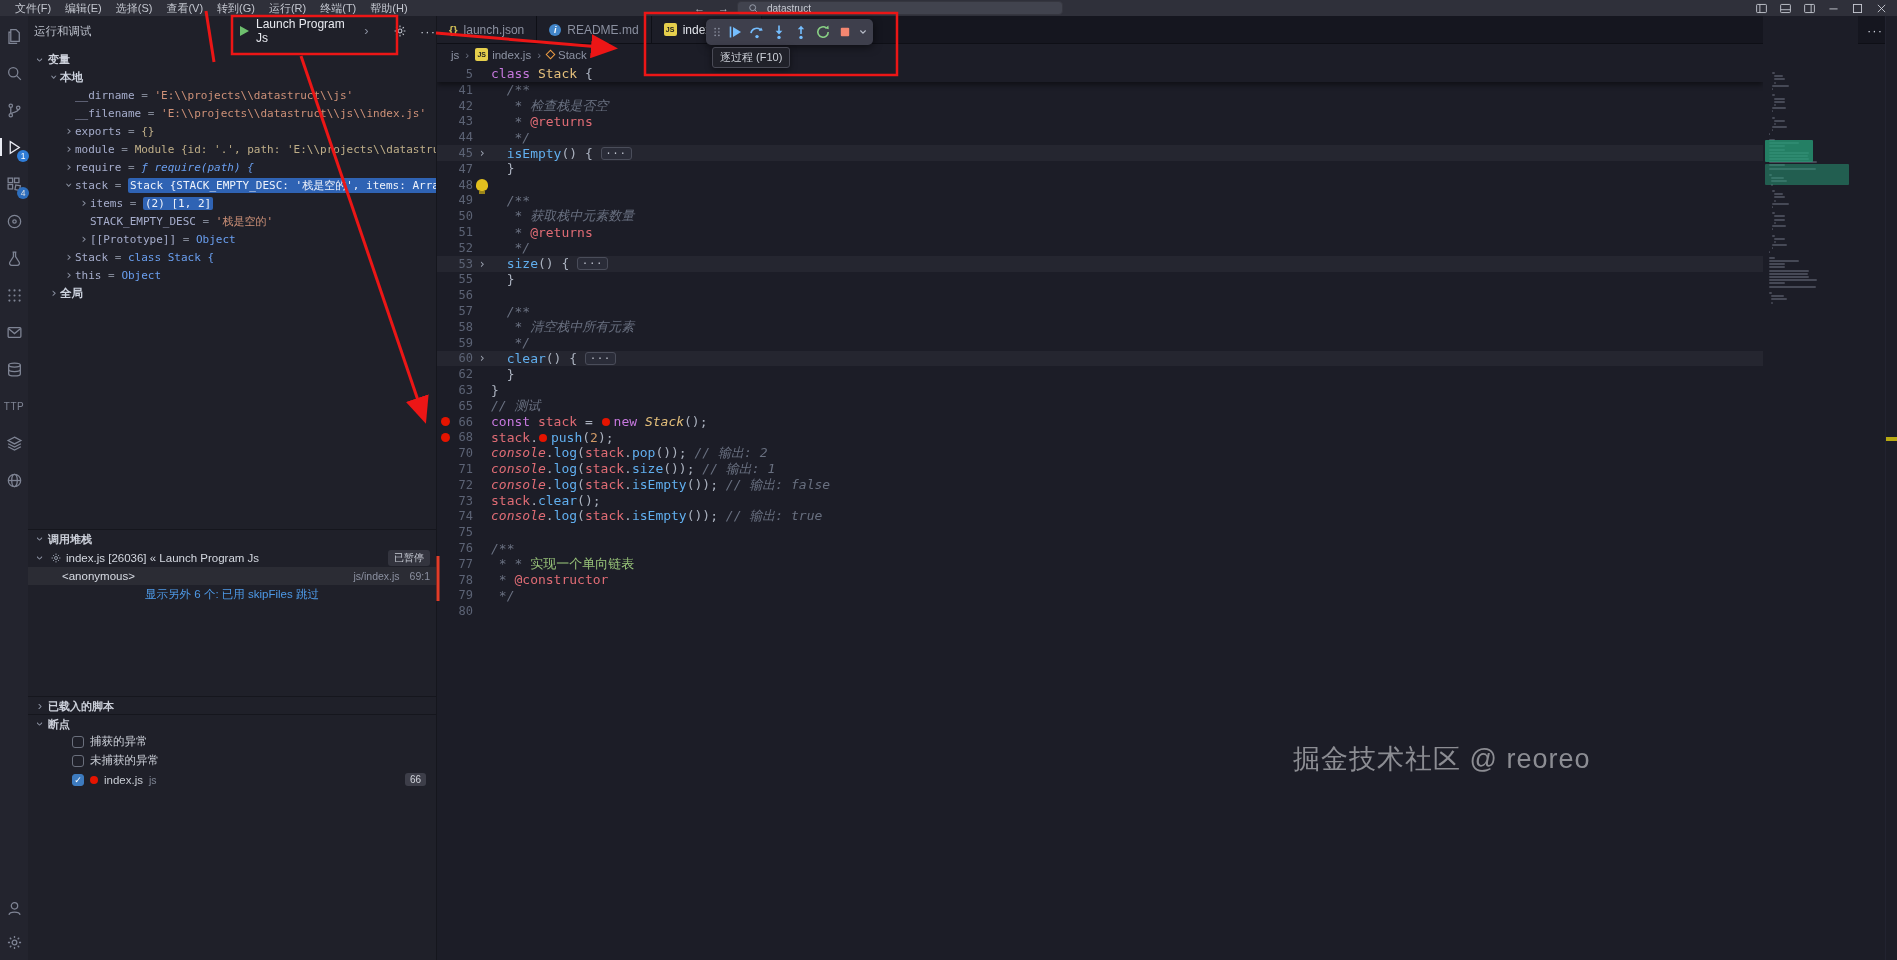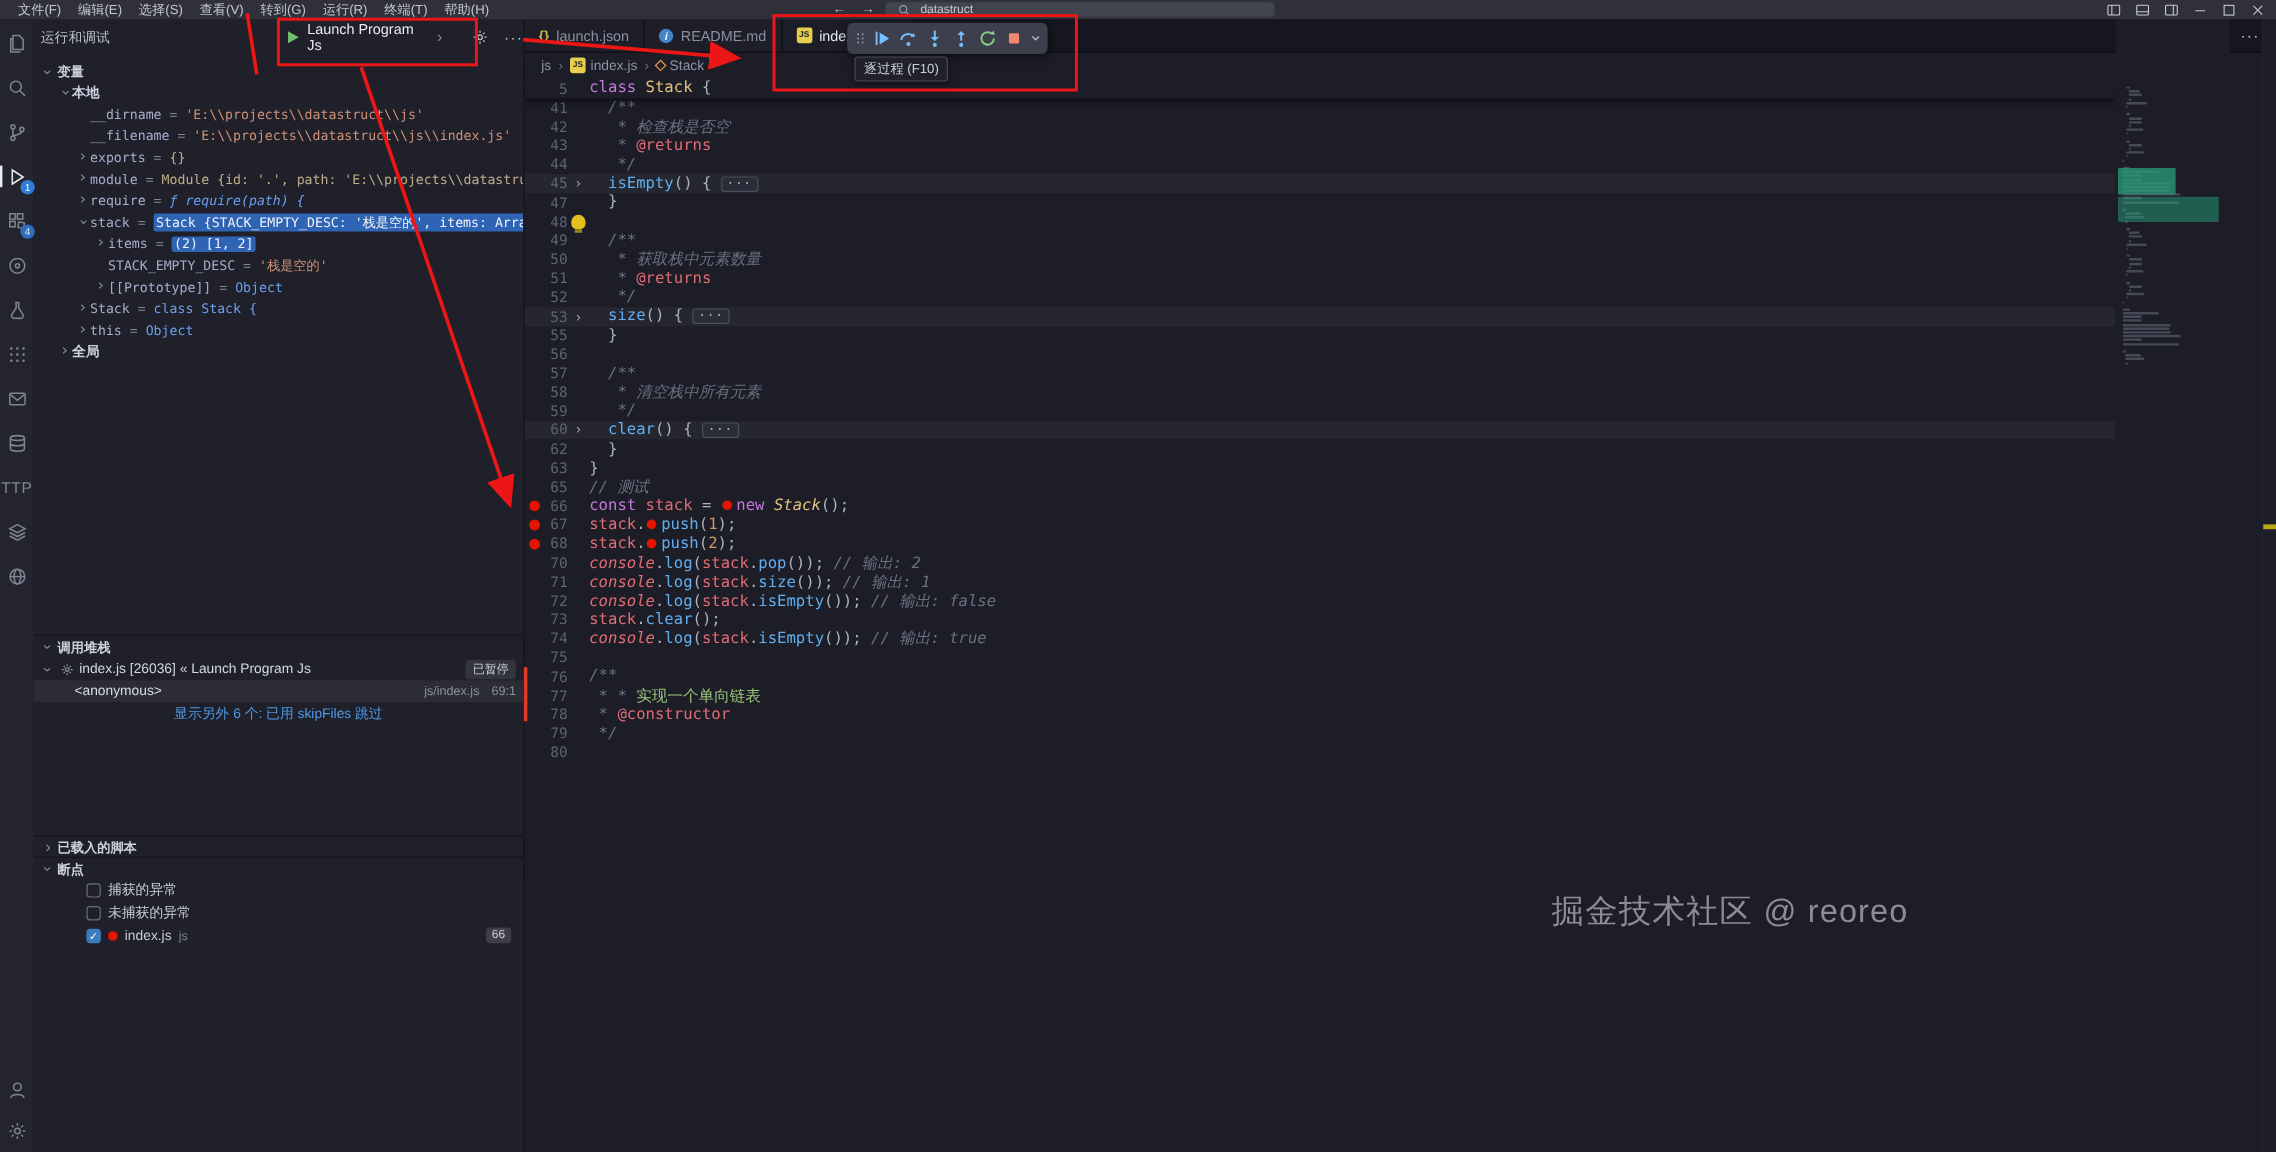--- a/index.html
+++ b/index.html
@@ -25,21 +25,21 @@
   .activitybar { position:absolute; left:0; top:16px; width:28px; bottom:0; background:#23242e;
     display:flex; flex-direction:column; align-items:center; padding-top:10px; gap:17px; z-index:6; }
   .act-icon { position:relative; width:20px; height:20px; display:flex; align-items:center;
     justify-content:center; opacity:.85; }
   .act-icon.active { opacity:1; }
   .act-icon.active::before { content:""; position:absolute; left:-4px; top:1px; width:2px; height:18px; background:#e8eaf2; }
   .act-icon.active svg * { stroke:#e8eaf2; }
   .act-badge { position:absolute; right:-5px; bottom:-5px; background:#2f7cd6; color:#fff;
     font-size:8.5px; min-width:12px; height:12px; border-radius:50%; display:flex;
     align-items:center; justify-content:center; padding:0 2px; }
-  .act-text { font-size:13px; color:#8f95a6; letter-spacing:.5px; }
+  .act-text { font-size:10px; color:#8f95a6; letter-spacing:.5px; }
   .act-bottom { position:absolute; bottom:8px; left:0; width:100%; display:flex;
     flex-direction:column; align-items:center; gap:14px; }
 
   
   .sidebar { position:absolute; left:28px; top:16px; width:409px; bottom:0; background:#1f2029;
     z-index:5; color:#c5cad6; overflow:hidden; border-right:1px solid #15161d; }
   .launch-row { position:absolute; top:0; left:0; right:0; height:30px; display:flex; align-items:center; }
   .rd-title { margin-left:6px; color:#bcc0cb; font-size:11.5px; }
   .launch-controls { position:absolute; left:212px; top:0; height:30px; display:flex; align-items:center; gap:7px; }
   .play-tri { width:0; height:0; border-left:9px solid #6ebf6e; border-top:5px solid transparent;
@@ -612,28 +612,20 @@
             <span class="bp-dot"></span>
           </span>
           <span class="num">66</span>
           <span class="foldc"></span>
           <span class="content"><span class="t-kw">const</span><span class="t-pl"> </span><span class="t-vr">stack</span><span class="t-pl"> = </span><span class="inline-bp"></span><span class="t-kw">new</span><span class="t-pl"> </span><span class="t-clsi">Stack</span><span class="t-pl">();</span></span>
         </div>
         <div class="line">
           <span class="glyph">
             <span class="bp-dot"></span>
           </span>
-          <span class="num">67</span>
-          <span class="foldc"></span>
-          <span class="content"><span class="t-vr">stack</span><span class="t-pl">.</span><span class="inline-bp"></span><span class="t-fn">push</span><span class="t-pl">(</span><span class="t-num">1</span><span class="t-pl">);</span></span>
-        </div>
-        <div class="line">
-          <span class="glyph">
-            <span class="bp-dot"></span>
-          </span>
           <span class="num">68</span>
           <span class="foldc"></span>
           <span class="content"><span class="t-vr">stack</span><span class="t-pl">.</span><span class="inline-bp"></span><span class="t-fn">push</span><span class="t-pl">(</span><span class="t-num">2</span><span class="t-pl">);</span></span>
         </div>
         <div class="line">
           <span class="glyph"></span>
           <span class="num">70</span>
           <span class="foldc"></span>
           <span class="content"><span class="t-obj">console</span><span class="t-pl">.</span><span class="t-fn">log</span><span class="t-pl">(</span><span class="t-vr">stack</span><span class="t-pl">.</span><span class="t-fn">pop</span><span class="t-pl">()); </span><span class="t-cm">// 输出: 2</span></span>
         </div>

